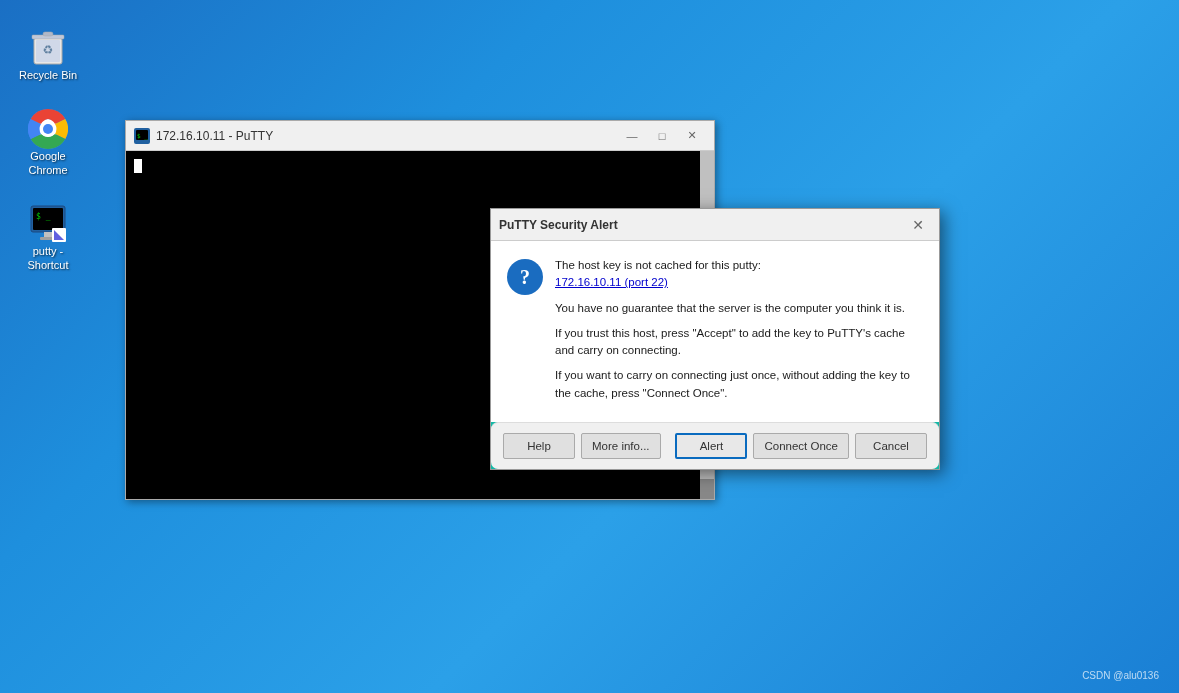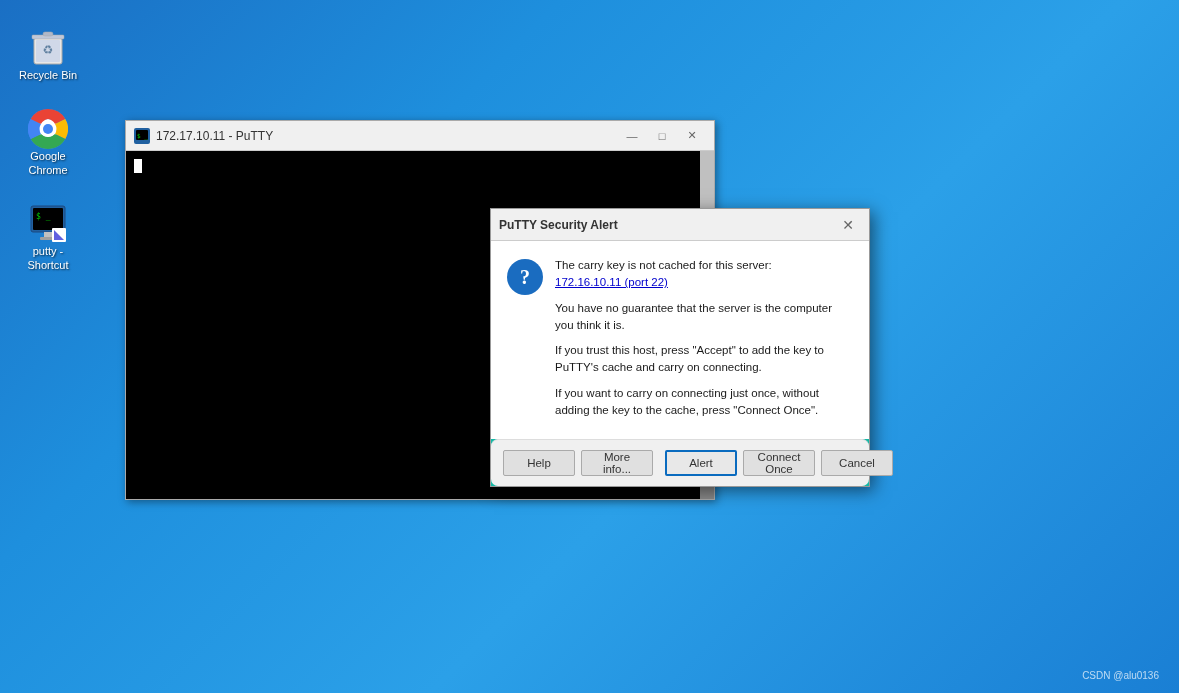--- a/index.html
+++ b/index.html
@@ -104,21 +104,21 @@
       width: 100%;
       height: 20px;
       background: #888;
       position: absolute;
       bottom: 0;
     }
     .security-dialog {
       position: absolute;
       top: 208px;
       left: 490px;
-      width: 380px;
+      width: 450px;
       background: #14b8a6;
       border: 1px solid #999;
       box-shadow: 4px 4px 16px rgba(0,0,0,0.5);
       pointer-events: all;
     }
     .dialog-titlebar {
       height: 32px;
       background: #f0f0f0;
       display: flex;
       align-items: center;
@@ -279,21 +279,21 @@
   <span class="icon-label">putty - Shortcut</span>
 </div>
 
 <div class="putty-window">
   <div class="putty-titlebar">
     <svg width="16" height="16" viewBox="0 0 16 16" class="putty-titlebar-icon">
       <rect width="16" height="16" rx="2" fill="#2060a0"></rect>
       <rect x="2" y="2" width="12" height="10" rx="1" fill="black"></rect>
       <text x="3" y="10" font-family="monospace" font-size="6" fill="#00cc00">$ _</text>
     </svg>
-    <span class="putty-titlebar-title">172.17.10.11 - PuTTY</span>
+    <span class="putty-titlebar-title">172.16.10.11 - PuTTY</span>
     <div class="putty-window-controls">
       <button class="putty-window-btn">—</button>
       <button class="putty-window-btn">□</button>
       <button class="putty-window-btn close-btn">✕</button>
     </div>
   </div>
   <div class="putty-terminal">
     <div class="putty-cursor"></div>
     <div class="putty-scrollbar">
       <div class="putty-scrollbar-thumb"></div>
@@ -306,21 +306,21 @@
     <span class="dialog-titlebar-title">PuTTY Security Alert</span>
     <button class="dialog-close-btn">✕</button>
   </div>
   <div class="dialog-body">
     <div class="dialog-content-row">
       <div class="dialog-icon">
         <div class="question-circle">?</div>
       </div>
       <div class="dialog-text-area">
         <p>
-          <span>The carry key is not cached for this server:</span><br>
+          <span>The host key is not cached for this putty:</span><br>
           <span class="hostname">172.16.10.11 (port 22)</span>
         </p>
         <p>You have no guarantee that the server is the computer you think it is.</p>
         <p>If you trust this host, press "Accept" to add the key to PuTTY's cache and carry on connecting.</p>
         <p>If you want to carry on connecting just once, without adding the key to the cache, press "Connect Once".</p>
       </div>
     </div>
   </div>
   <div class="dialog-footer">
     <button class="dialog-btn">Help</button>

